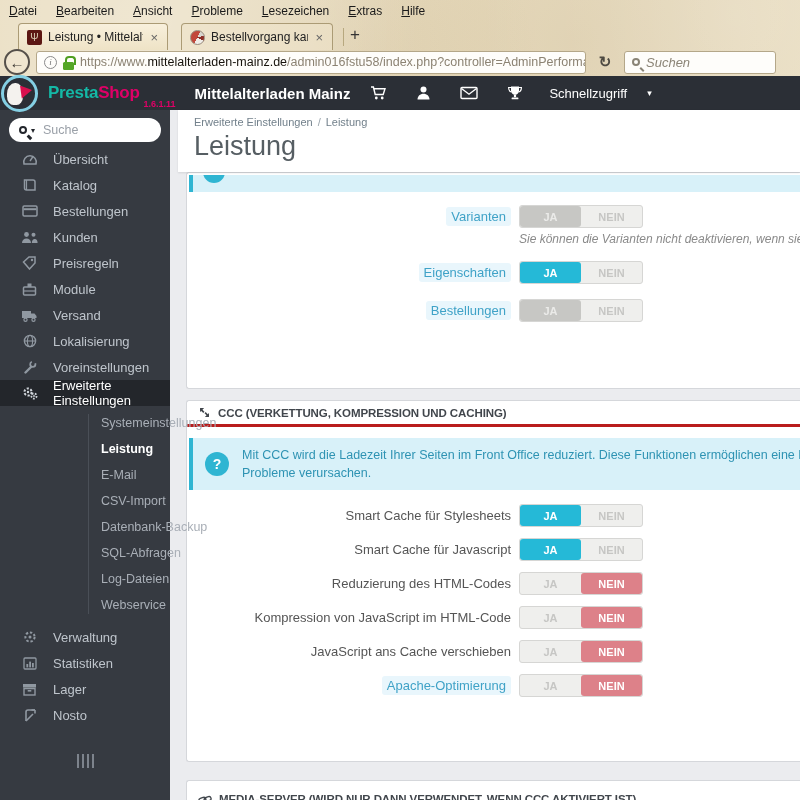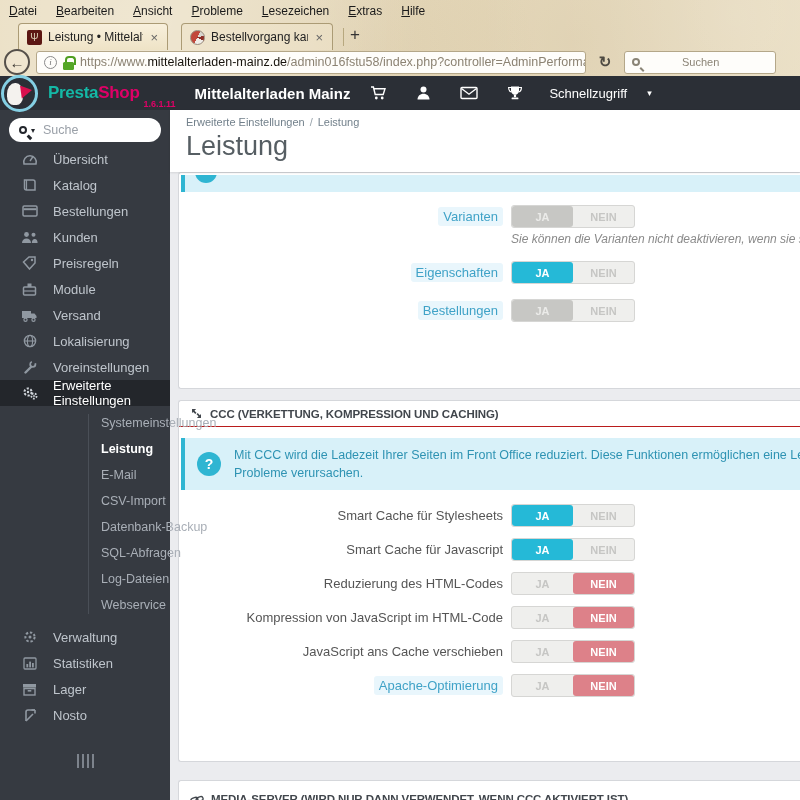--- a/index.html
+++ b/index.html
@@ -41,21 +41,21 @@
   .lock { width:11px; height:13px; position:relative; flex:none; margin-top:2px; }
   .lock::before { content:""; position:absolute; left:2px; top:-1px; width:7px; height:7px; border:2px solid #4e9e22; border-bottom:none; border-radius:4px 4px 0 0; }
   .lock::after { content:""; position:absolute; left:0; top:5px; width:11px; height:8px; background:#55a626; border-radius:1.5px; }
   .url-pre, .url-path { color:#8c8373; }
   .url-dom { color:#17130c; }
   .reloadbtn { width:26px; height:24px; display:flex; align-items:center; justify-content:center; color:#4e4a42; font-size:15px; font-weight:bold; }
   .searchfield { width:152px; height:23px; background:#fefdfa; border:1px solid #b4a789; border-radius:3px;
                  display:flex; align-items:center; gap:6px; padding:0 7px; }
   .mag { width:8px; height:8px; border:2px solid #8a8476; border-radius:50%; position:relative; flex:none; }
   .mag::after { content:""; position:absolute; width:2px; height:5px; background:#8a8476; left:7px; top:7px; transform:rotate(-45deg); }
-  .searchfield .ph { font-size:11px; color:#8c8577;margin-left:36px; }
+  .searchfield .ph { font-size:13px; font-style:italic; color:#8c8577; }
 
   
   .psbar { height:34px; background:#2b2f36; display:flex; align-items:center; color:#fff; }
   .pslogo { width:37px; height:37px; border-radius:50%; background:#2b2f36; border:3px solid #84cfe3;
             margin:0 0 0 1px; position:relative; overflow:hidden; flex:none; z-index:2; }
   .pslogo .w { position:absolute; left:3px; top:5px; width:16px; height:22px; background:#f4f2ee; border-radius:50% 45% 40% 40%; }
   .pslogo .p { position:absolute; right:3px; top:8px; width:12px; height:13px; background:#d8104e; clip-path:polygon(0 0,100% 35%,15% 100%); }
   .brand { margin-left:10px; font-size:17px; font-weight:bold; letter-spacing:-0.3px; }
   .brand .b1 { color:#14b8a6; } .brand .b2 { color:#df0067; }
   .version { color:#df0067; font-size:9px; font-weight:bold; margin:22px 0 0 4px; }
@@ -78,21 +78,21 @@
   .sb-item .ic { width:17px; display:flex; justify-content:center; flex:none; }
   .sb-item.active { background:#23262b; color:#fff; }
   .sb-sub { position:relative; padding:4px 0 6px 0; }
   .sb-sub::before { content:""; position:absolute; left:88px; top:8px; bottom:10px; width:1px; background:#4a4f57; }
   .sb-subitem { height:26px; line-height:26px; padding-left:101px; font-size:12.5px; color:#a9afb7; white-space:nowrap; }
   .sb-subitem.active { color:#fff; font-weight:bold; }
   .sb-handle { margin:26px auto 0 auto; width:17px; height:14px;
                background:repeating-linear-gradient(90deg,#7d838c 0 2px,transparent 2px 5px); }
 
   
-  .main { flex:1; min-width:0; background:#ebecef; display:flex; flex-direction:column; }
+  .main { flex:1; min-width:0; background:#ebecef; display:flex; flex-direction:column;padding-left:8px; }
   .content-header { height:62px; background:#fff; padding:6px 0 0 16px; box-shadow:0 1px 2px rgba(0,0,0,.10); position:relative; z-index:1; }
   .breadcrumb { font-size:11px; color:#72808b; }
   .breadcrumb .sep { margin:0 5px; color:#9aa4ac; }
   .page-title { font-size:27px; color:#565e63; margin-top:3px; font-weight:400; }
   .content { flex:1; padding-left:8px; overflow:hidden; }
   .panel { background:#fff; border:1px solid #d5d7db; border-right:none; border-radius:3px 0 0 3px; }
   .panel1 { height:217px; padding-top:2px; overflow:hidden; }
   .info-remnant { height:17px; margin:0 0 0 2px; background:#d8f1f9; border-left:4px solid #2fb5d2; position:relative; overflow:hidden; }
   .info-remnant .qhalf { position:absolute; left:10px; top:-14px; width:22px; height:22px; border-radius:50%; background:#2fb5d2; }
   .form-row { display:flex; align-items:center; margin-top:15px; }
@@ -100,21 +100,21 @@
   .form-label { width:324px; text-align:right; font-size:13px; color:#555; flex:none; }
   .lbl-help { color:#3fa2c7; background:#e9f6fc; padding:2px 5px; border-radius:3px; }
   .toggle { margin-left:8px; width:124px; height:23px; display:flex; border:1px solid #d6d6d4; background:#efefed; border-radius:3px; flex:none; }
   .toggle .t { flex:1; display:flex; align-items:center; justify-content:center; font-size:11px; font-weight:bold; color:#c6c6c4; border-radius:3px; }
   .toggle.on-blue .t-yes { background:#25b9d7; color:#fff; }
   .toggle.on-gray .t-yes { background:#c7c7c4; color:#ebebe9; }
   .toggle.on-red  .t-no  { background:#dd8189; color:#fff; }
   .row-note { margin:4px 0 0 332px; font-size:12px; font-style:italic; color:#8a8a8a; white-space:nowrap; overflow:hidden; }
   .gap1 { height:11px; } .gap2 { height:18px; }
   .panel2 { height:362px; overflow:hidden; }
-  .panel-hd { height:26px; border-bottom:1px solid #b91c1c; display:flex; align-items:center; gap:7px; padding-left:11px;
+  .panel-hd { height:26px; border-bottom:3px solid #b91c1c; display:flex; align-items:center; gap:7px; padding-left:11px;
               font-size:11.5px; font-weight:bold; color:#41464c; letter-spacing:-0.1px; white-space:nowrap; }
   .info-box { margin:11px 0 0 2px; height:52px; background:#d8f1f9; border-left:4px solid #2fb5d2; display:flex; align-items:center; overflow:hidden; }
   .qmark { width:24px; height:24px; border-radius:50%; background:#2fb5d2; color:#fff; font-weight:bold; font-size:14px;
            display:flex; align-items:center; justify-content:center; margin:0 13px 0 12px; flex:none; }
   .info-text { font-size:12.5px; line-height:18px; color:#2e93b3; white-space:nowrap; }
   .panel2 .form-row { margin-top:11px; }
   .panel2 .form-row.first { margin-top:14px; }
   .panel3 { height:24px; padding-top:5px; }
   .panel3 .panel-hd { border-bottom:none; }
   svg { flex:none; }

